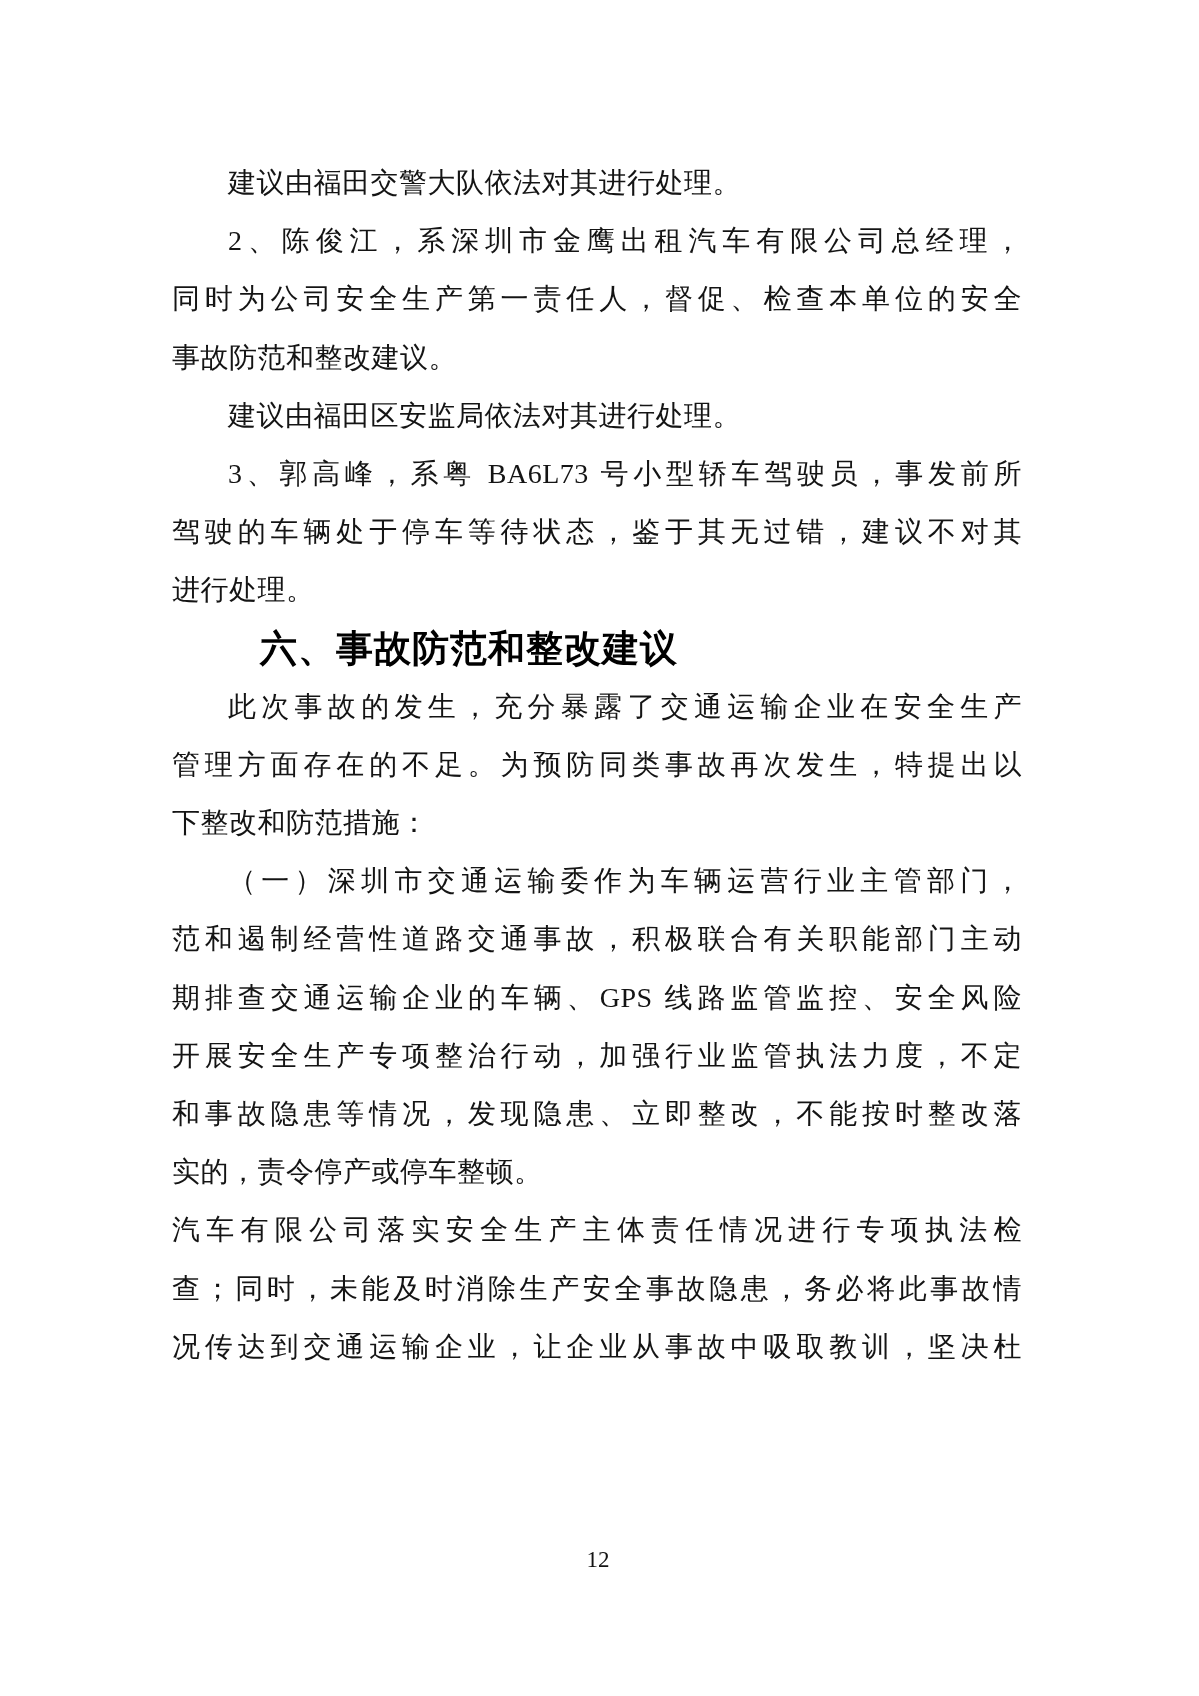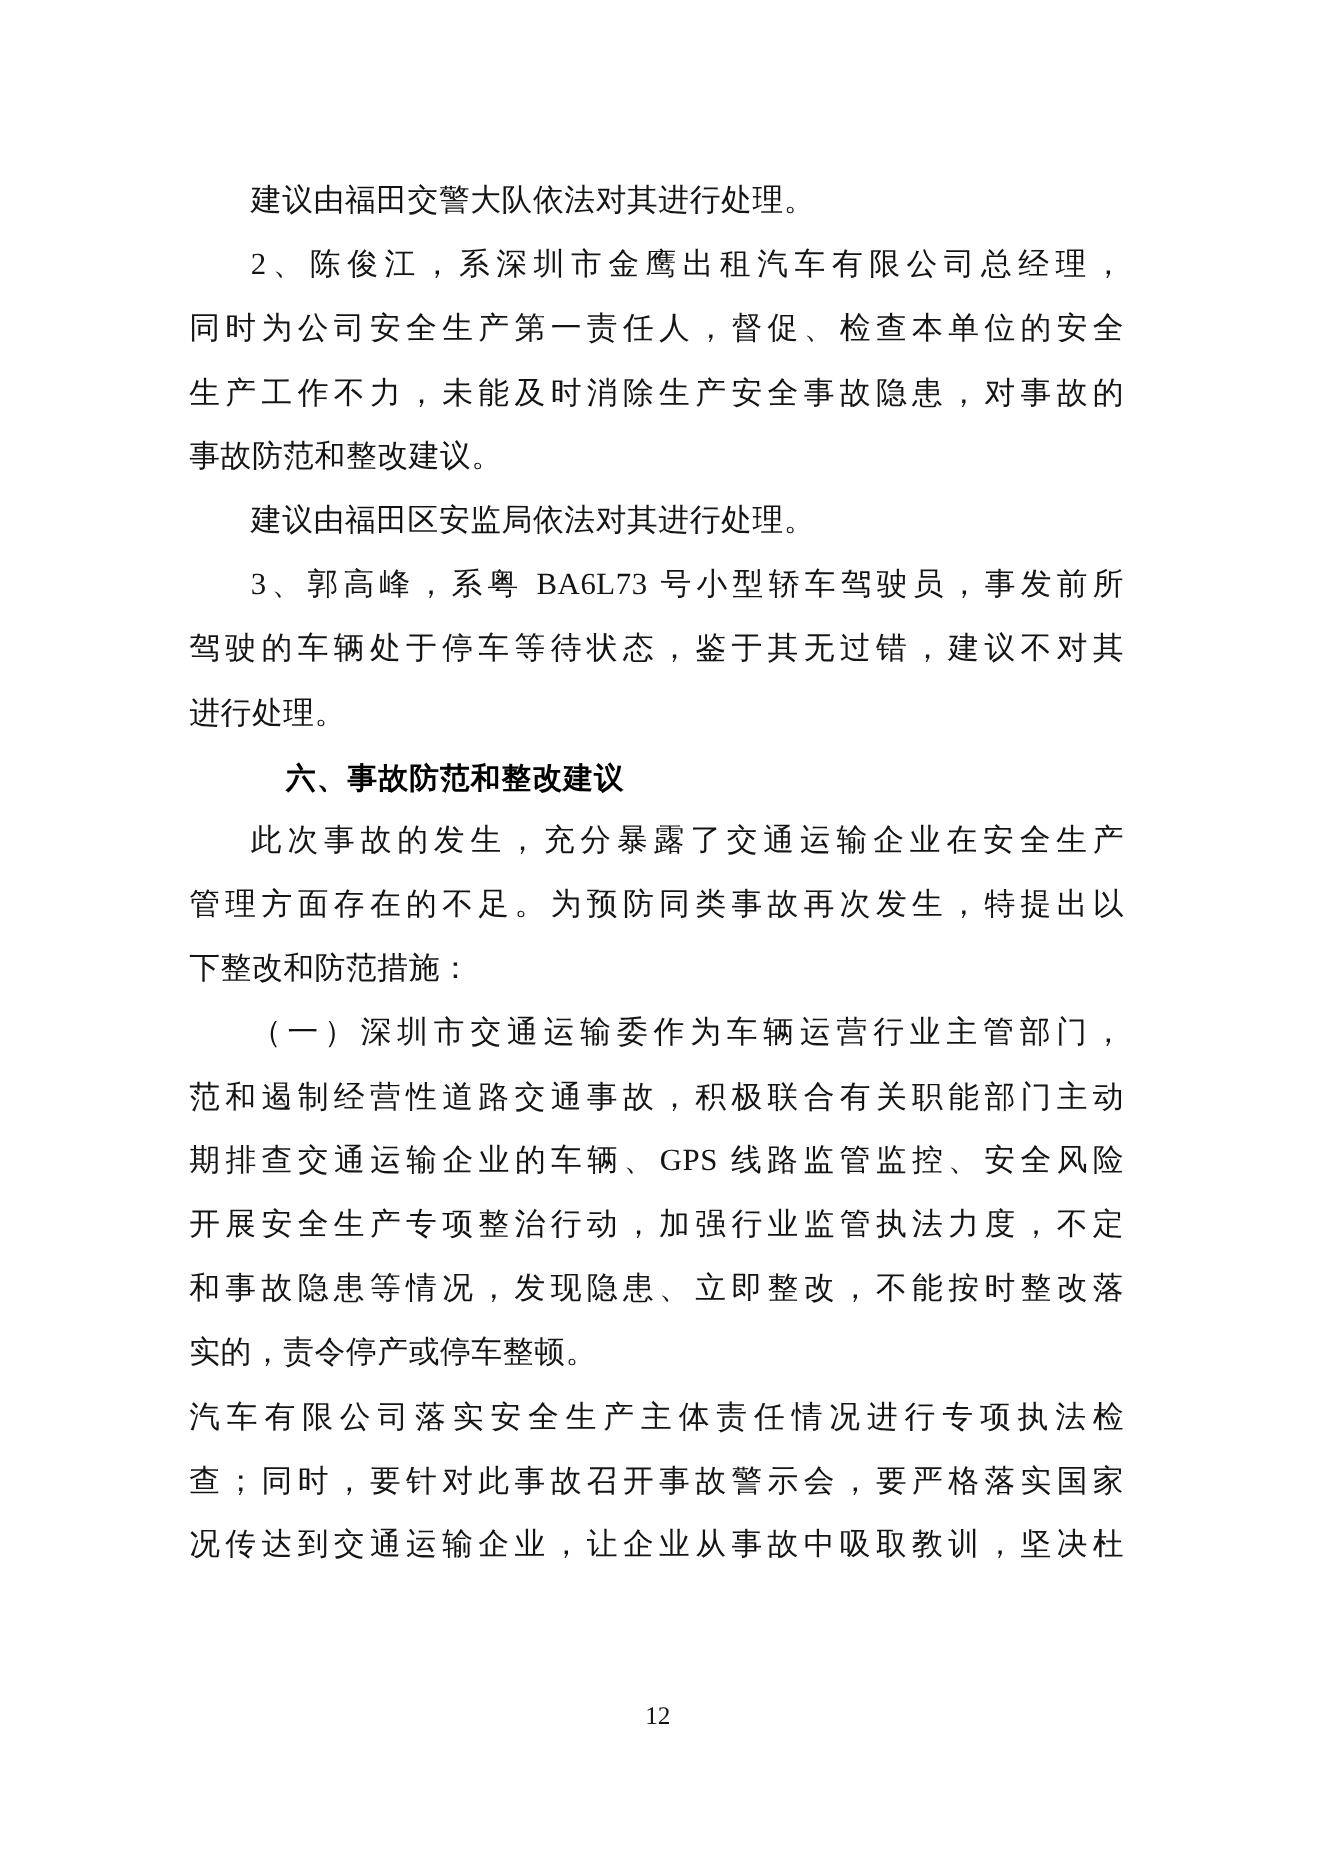--- a/index.html
+++ b/index.html
@@ -39,21 +39,21 @@
     text-align-last: justify;
     text-justify: inter-character;
   }
   .jl {
     text-align: center;
     text-align-last: left;
   }
   .heading {
     font-family: "Liberation Sans", "DejaVu Sans", sans-serif;
     font-weight: bold;
-    font-size: 27px;
+    font-size: 37px;
     letter-spacing: 1px;
     text-indent: 88px;
     color: #000000;
   }
   .footer {
     position: absolute;
     left: 0;
     top: 1544px;
     width: 1196px;
     height: 32px;
@@ -65,35 +65,34 @@
   }
 </style>
 </head>
 <body>
 
 <div class="page">
   <div class="doc-body">
     <div class="ln ind jl">建议由福田交警大队依法对其进行处理。</div>
     <div class="ln ind jf">2、陈俊江，系深圳市金鹰出租汽车有限公司总经理，</div>
     <div class="ln jf">同时为公司安全生产第一责任人，督促、检查本单位的安全</div>
-    <div class="ln jf">生产工作不力，未能及时消除生产安全事故隐患，对事故的</div>
     <div class="ln jl">事故防范和整改建议。</div>
     <div class="ln ind jl">建议由福田区安监局依法对其进行处理。</div>
     <div class="ln ind jf">3、郭高峰，系粤 BA6L73 号小型轿车驾驶员，事发前所</div>
     <div class="ln jf">驾驶的车辆处于停车等待状态，鉴于其无过错，建议不对其</div>
     <div class="ln jl">进行处理。</div>
     <div class="ln heading jl">六、事故防范和整改建议</div>
     <div class="ln ind jf">此次事故的发生，充分暴露了交通运输企业在安全生产</div>
     <div class="ln jf">管理方面存在的不足。为预防同类事故再次发生，特提出以</div>
     <div class="ln jl">下整改和防范措施：</div>
     <div class="ln ind jf">（一）深圳市交通运输委作为车辆运营行业主管部门，</div>
     <div class="ln jf">范和遏制经营性道路交通事故，积极联合有关职能部门主动</div>
     <div class="ln jf">期排查交通运输企业的车辆、GPS 线路监管监控、安全风险</div>
     <div class="ln jf">开展安全生产专项整治行动，加强行业监管执法力度，不定</div>
     <div class="ln jf">和事故隐患等情况，发现隐患、立即整改，不能按时整改落</div>
     <div class="ln jl">实的，责令停产或停车整顿。</div>
     <div class="ln jf">汽车有限公司落实安全生产主体责任情况进行专项执法检</div>
-    <div class="ln jf">查；同时，要针对此事故召开事故警示会，要严格落实国家</div>
+    <div class="ln jf">查；同时，未能及时消除生产安全事故隐患，务必将此事故情</div>
     <div class="ln jf">况传达到交通运输企业，让企业从事故中吸取教训，坚决杜</div>
   </div>
 
   <div class="footer">12</div>
 </div>
 
 </body></html>

